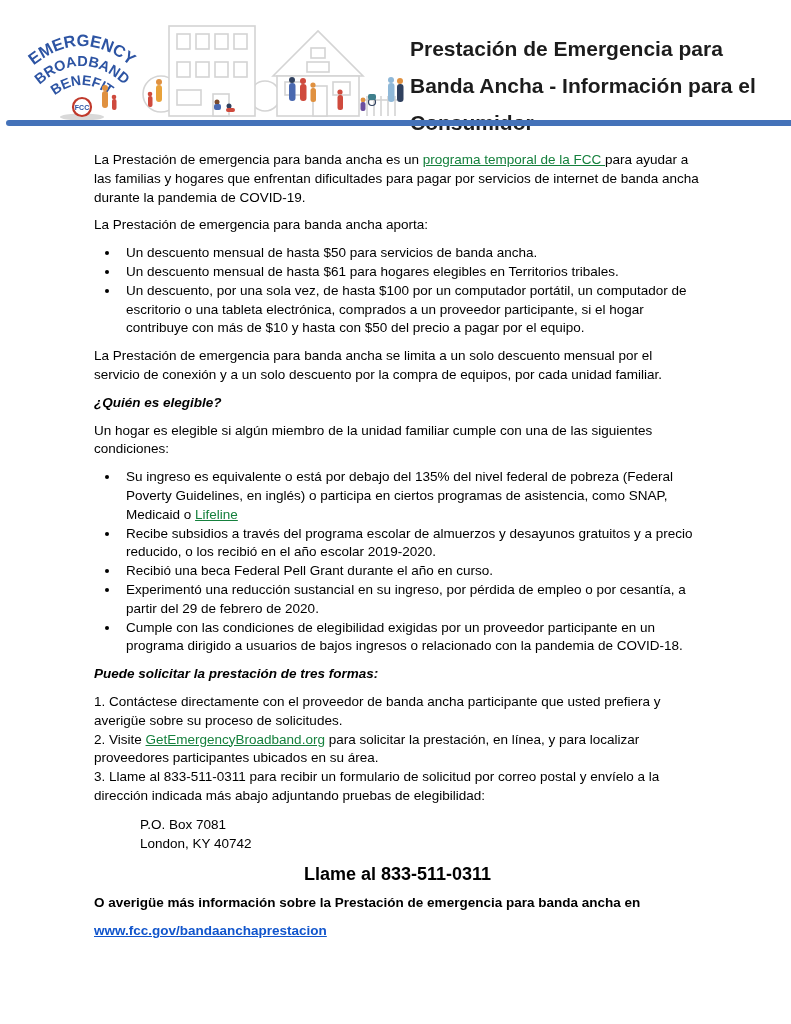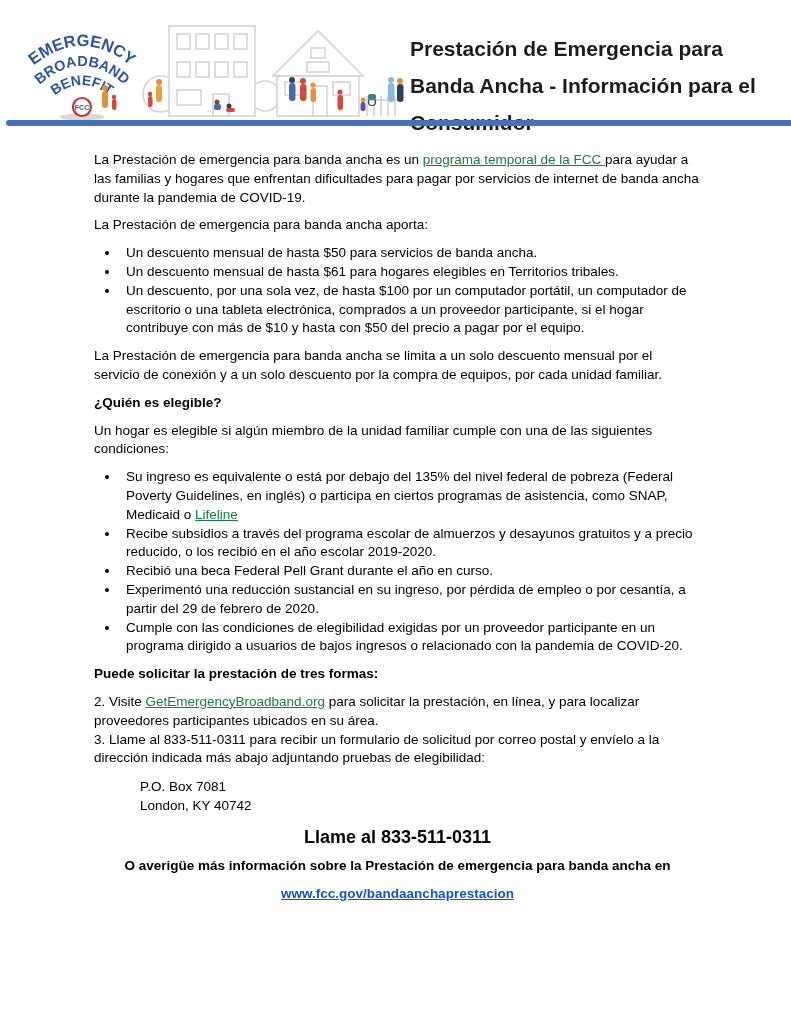--- a/index.html
+++ b/index.html
@@ -24,30 +24,30 @@
     background:#4472b9;border-radius:3px 0 0 3px;
   }
   
   .content{
     padding:23px 90px 0 94px;
     font-size:13.5px;line-height:18.8px;
   }
   .content p{margin:0 0 9px 0;}
   .content ul{margin:0 0 9px 0;padding:0 0 0 26px;list-style:disc;}
   .content li{margin:0;padding:0 0 0 6px;}
-  .bold-heading{font-weight:bold;margin:2px 0 9px 0;}
+  .bold-heading{font-weight:bold;margin:2px 0 9px 0;font-style:italic;}
   .steps p{margin:0;}
   .steps{margin:0 0 10px 0;}
   .address{margin:10px 0 12px 46px;}
   .address div{line-height:18.8px;}
   .call-line{
     text-align:center;font-weight:bold;font-size:18px;margin:14px 0 14px 0;
   }
   .footer-line{
-    text-align:center;font-weight:bold;font-size:13.5px;margin:0;line-height:19px;
+    text-align:left;font-weight:bold;font-size:13.5px;margin:0;line-height:19px;
   }
   a.doc-link{color:#15803d;text-decoration:underline;cursor:pointer;}
   a.doc-link-bold{color:#1155cc;text-decoration:underline;font-weight:bold;cursor:pointer;}
 </style>
 </head>
 <body>
 
 <div class="page">
 
   <div class="header">
@@ -173,27 +173,28 @@
 
     <p class="bold-heading">¿Quién es elegible?</p>
 
     <p>Un hogar es elegible si algún miembro de la unidad familiar cumple con una de las siguientes condiciones:</p>
 
     <ul>
       <li><span>Su ingreso es equivalente o está por debajo del 135% del nivel federal de pobreza (Federal Poverty Guidelines, en inglés) o participa en ciertos programas de asistencia, como SNAP, Medicaid o </span><a class="doc-link">Lifeline</a></li>
       <li>Recibe subsidios a través del programa escolar de almuerzos y desayunos gratuitos y a precio reducido, o los recibió en el año escolar 2019-2020.</li>
       <li>Recibió una beca Federal Pell Grant durante el año en curso.</li>
       <li>Experimentó una reducción sustancial en su ingreso, por pérdida de empleo o por cesantía, a partir del 29 de febrero de 2020.</li>
-      <li>Cumple con las condiciones de elegibilidad exigidas por un proveedor participante en un programa dirigido a usuarios de bajos ingresos o relacionado con la pandemia de COVID-20.</li>
+      <li>Cumple con las condiciones de elegibilidad exigidas por un proveedor participante en un programa dirigido a usuarios de bajos ingresos o relacionado con la pandemia de COVID-18.</li>
     </ul>
 
 
     <p class="bold-heading">Puede solicitar la prestación de tres formas:</p>
 
     <div class="steps">
+      <p>1. Contáctese directamente con el proveedor de banda ancha participante que usted prefiera y averigüe sobre su proceso de solicitudes.</p>
       <p><span>2. Visite </span><a class="doc-link">GetEmergencyBroadband.org</a><span> para solicitar la prestación, en línea, y para localizar proveedores participantes ubicados en su área.</span></p>
       <p>3. Llame al 833-511-0311 para recibir un formulario de solicitud por correo postal y envíelo a la dirección indicada más abajo adjuntando pruebas de elegibilidad:</p>
     </div>
 
     <div class="address">
       <div>P.O. Box 7081</div>
       <div>London, KY 40742</div>
     </div>
 
     <p class="call-line">Llame al 833-511-0311</p>

